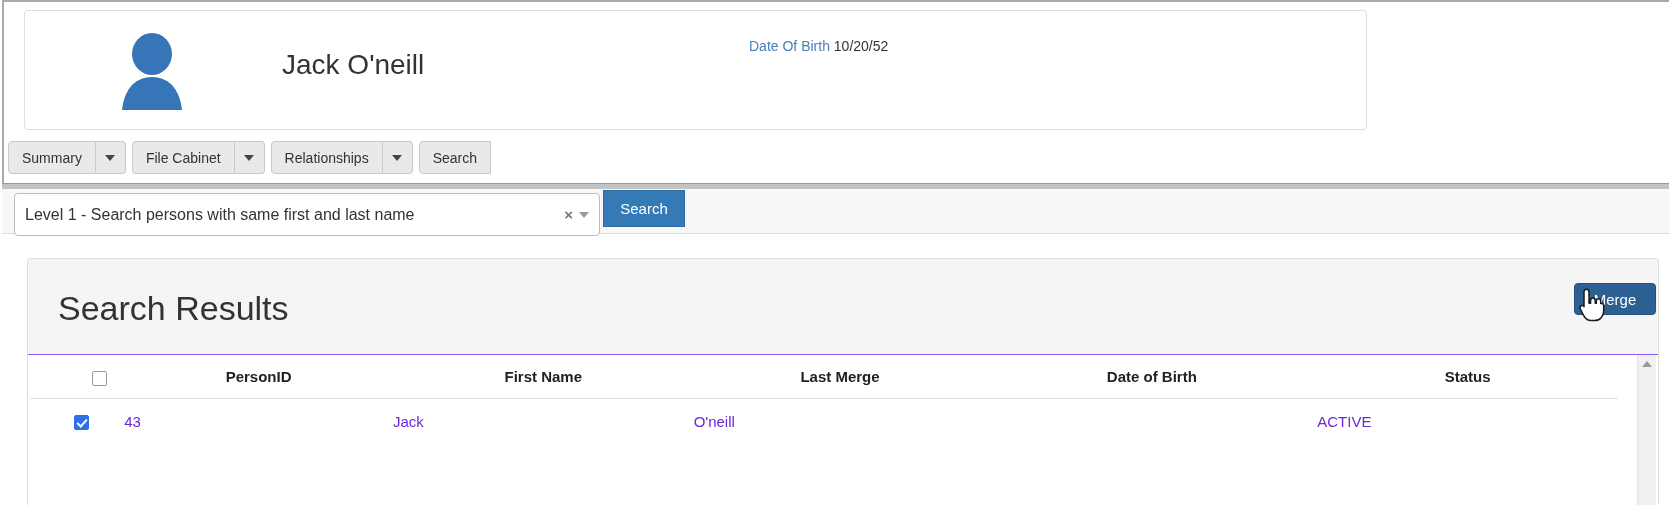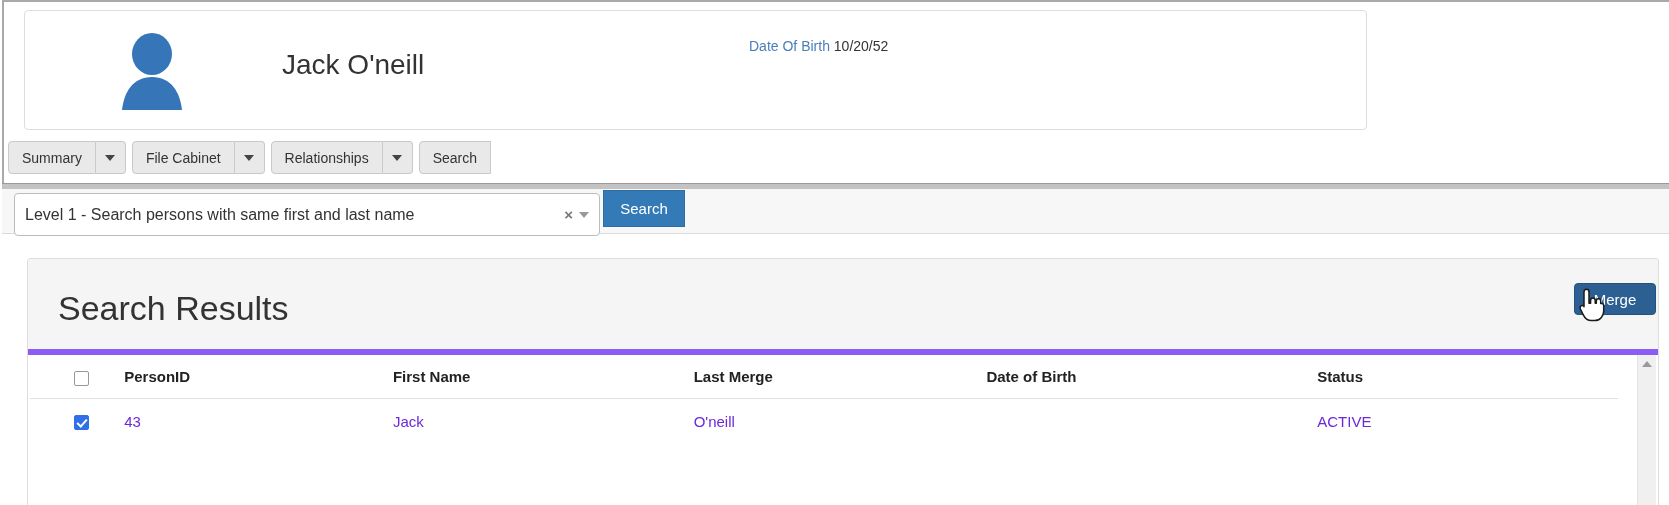--- a/index.html
+++ b/index.html
@@ -173,21 +173,21 @@
     background: #ffffff;
     border: 1px solid #dddddd;
     border-radius: 4px 4px 0 0;
     border-bottom: 0;
     overflow: hidden;
   }
   .panel-heading {
     position: relative;
     height: 96px;
     background: #f5f5f5;
-    border-bottom: 6px solid #8b5cf6;
+    border-bottom: 1px solid #8b5cf6;
   }
   .panel-title {
     position: absolute;
     left: 30px; top: 30px;
     font-size: 34px;
     color: #333333;
     font-weight: normal;
     white-space: nowrap;
   }
   .merge-btn {
@@ -215,21 +215,21 @@
   table.results {
     width: 1588px;
     border-collapse: collapse;
     table-layout: fixed;
     margin-left: 2px;
   }
   table.results th {
     font-size: 15px;
     color: #222222;
     font-weight: bold;
-    text-align: left;
+    text-align: center;
     padding: 13px 0 12px 0;
     border-bottom: 1px solid #e0e0e0;
     background: #ffffff;
   }
   table.results td {
     font-size: 15px;
     padding: 14px 0 14px 0;
     border-bottom: 0;
     background: #ffffff;
   }

